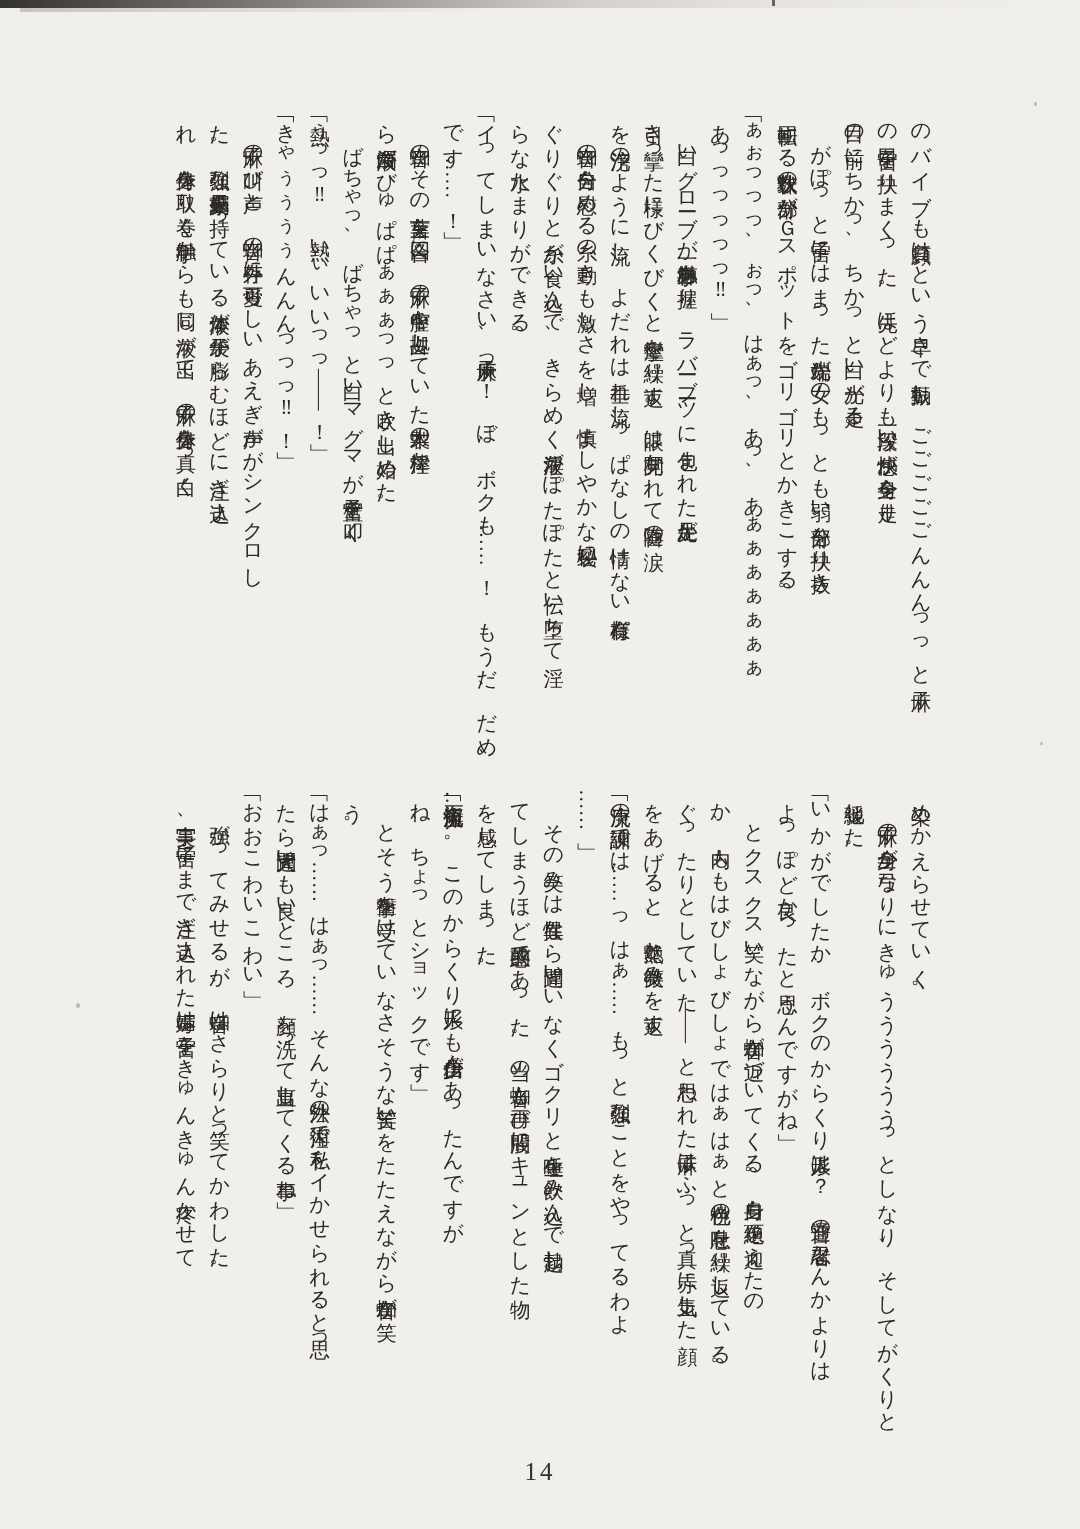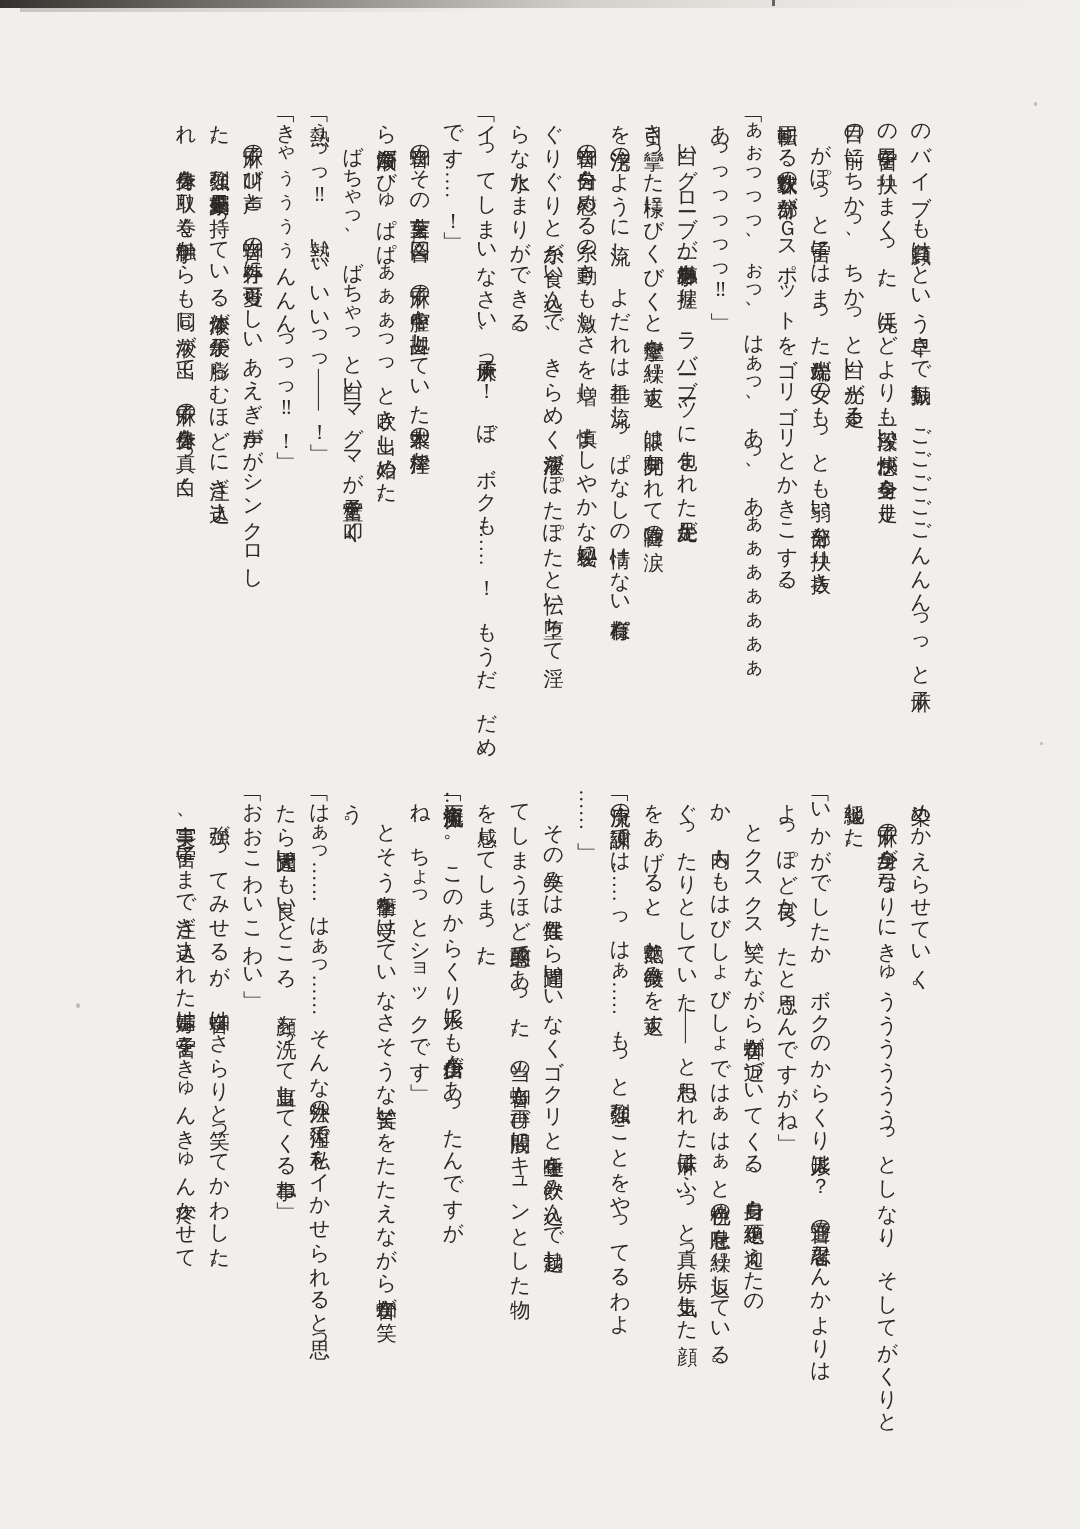--- a/index.html
+++ b/index.html
@@ -151,14 +151,15 @@
       <div class="vline">ね、ちょっとショックです」</div>
       <div class="vline">　とそう衝撃を受けていなさそうな苦笑いをたたえながら蜘音が笑</div>
       <div class="vline">う。</div>
       <div class="vline">「はぁっ……はぁっ……そんな外法の淫術で私をイかせられると思っ</div>
       <div class="vline">たら大間違いも良いところ、顔を洗って出直してくる事ね」</div>
       <div class="vline">「おおこわいこわい」</div>
       <div class="vline">　強がってみせるが、蜘音はさらりと笑ってかわした。</div>
       <div class="vline">　事実、子宮にまで注ぎ込まれた媚毒は子宮をきゅんきゅん疼かせて</div>
     </div>
 
+  <div class="page-number">14</div>
 
 </div>
 
 </body></html>

